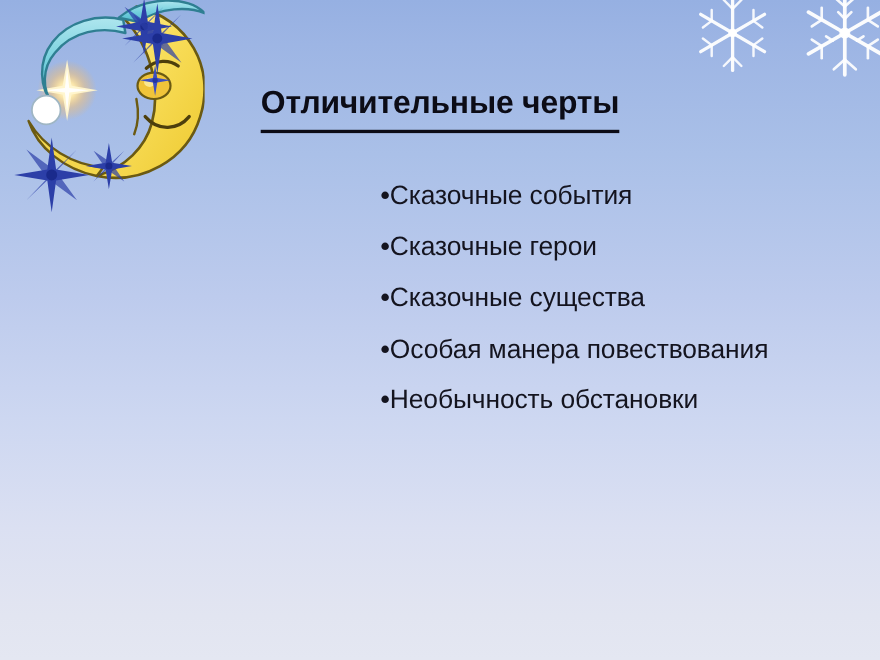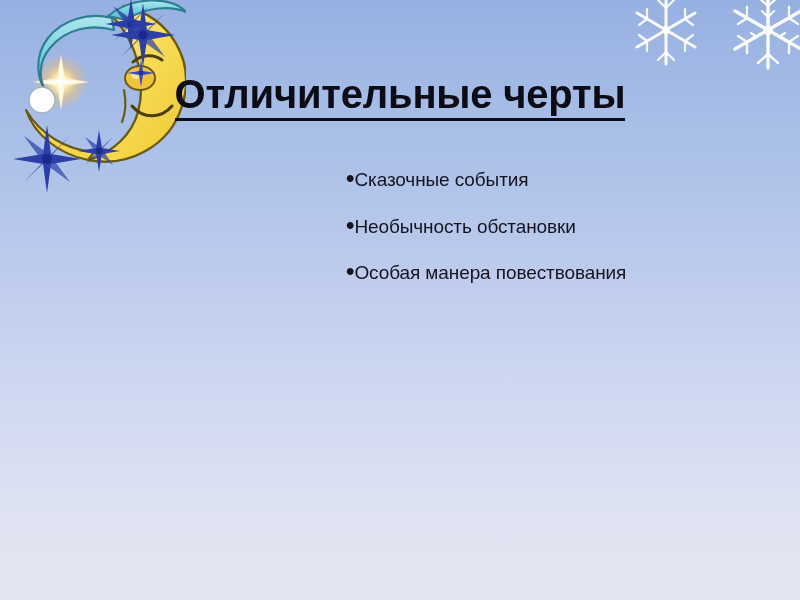--- a/index.html
+++ b/index.html
@@ -52,21 +52,21 @@
   
   #title-block {
     position: absolute;
     left: 150px;
     top: 72px;
     width: 500px;
     text-align: center;
   }
   #title-block .title-line {
     display: block;
-    font-size: 40px;
+    font-size: 29px;
     font-weight: bold;
     line-height: 45px;
     color: #0c0c16;
     letter-spacing: -0.2px;
     white-space: nowrap;
   }
   #title-block .title-line > span {
     display: inline-block;
     border-bottom: 3px solid #0c0c16;
     padding-bottom: 1px;
@@ -92,21 +92,21 @@
     display: inline-block;
     font-size: 24px;
     font-weight: bold;
     color: #14141f;
     vertical-align: baseline;
     margin-right: 0px;
     letter-spacing: 0;
   }
   #bullet-list .bullet-text {
     display: inline-block;
-    font-size: 19px;
+    font-size: 24px;
     font-weight: normal;
     color: #14141f;
     vertical-align: baseline;
     letter-spacing: -0.1px;
   }
 </style>
 </head>
 <body>
 
 <div id="slide">
@@ -269,17 +269,19 @@
       <circle cx="0" cy="0" r="5" fill="#ffffff" opacity="0.92"></circle>
     </svg>
   </div>
 
   <div id="title-block">
     <span class="title-line"><span>Отличительные черты</span></span>
   </div>
 
   <ul id="bullet-list">
     <li class="bullet-row"><span class="bullet-mark">•</span><span class="bullet-text">Сказочные события</span></li>
+    <li class="bullet-row"><span class="bullet-mark">•</span><span class="bullet-text">Сказочные герои</span></li>
+    <li class="bullet-row"><span class="bullet-mark">•</span><span class="bullet-text">Сказочные существа</span></li>
+    <li class="bullet-row"><span class="bullet-mark">•</span><span class="bullet-text">Особая манера повествования</span></li>
     <li class="bullet-row"><span class="bullet-mark">•</span><span class="bullet-text">Необычность обстановки</span></li>
-    <li class="bullet-row"><span class="bullet-mark">•</span><span class="bullet-text">Особая манера повествования</span></li>
   </ul>
 
 </div>
 
 </body></html>

